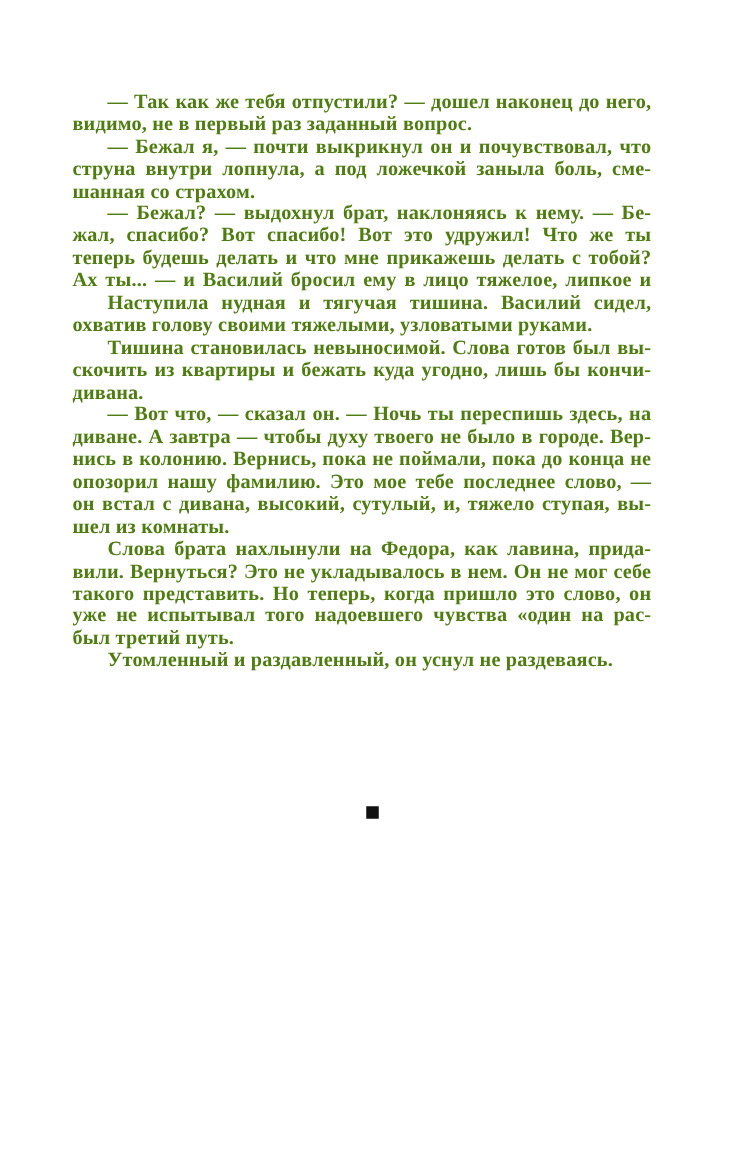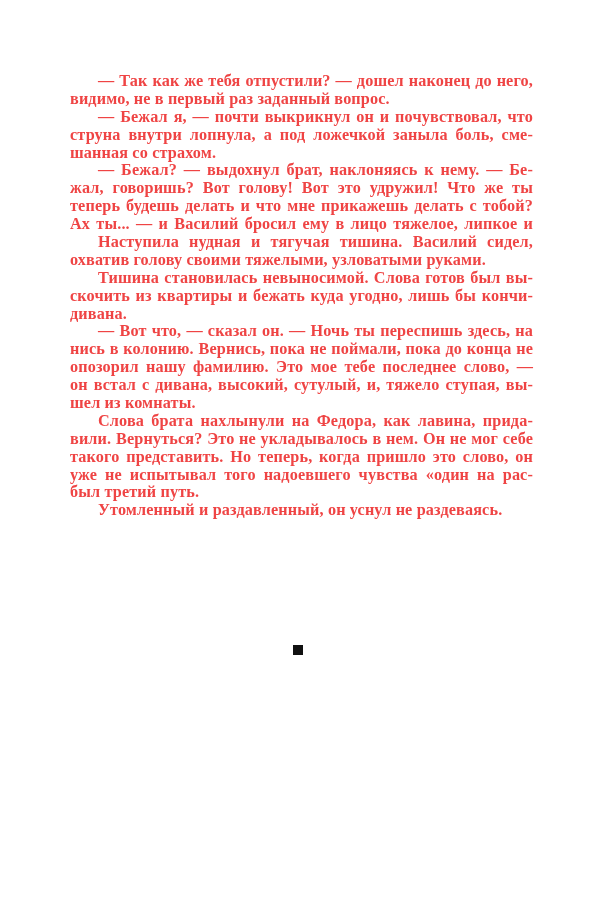--- a/index.html
+++ b/index.html
@@ -15,27 +15,27 @@
     }
     .page {
       position: absolute;
       left: 0; top: 0;
       width: 600px;
       height: 922px;
       background: #ffffff;
     }
     .text-block {
       position: absolute;
-      left: 70px;
+      left: 58px;
       top: 73px;
       width: 463px;
       font-family: "Liberation Serif", "DejaVu Serif", serif;
       font-size: 16.2px;
       line-height: 17.9px;
-      color: #ef4444;
+      color: #4d7c0f;
       font-weight: bold;
       letter-spacing: 0.15px;
     }
     .line {
       display: block;
       white-space: nowrap;
       text-align: justify;
       text-align-last: justify;
       height: 17.9px;
       overflow: visible;
@@ -62,32 +62,33 @@
   <div class="text-block">
 
     <span class="line indent">— Так как же тебя отпустили? — дошел наконец до него,</span>
     <span class="line last">видимо, не в первый раз заданный вопрос.</span>
 
     <span class="line indent">— Бежал я, — почти выкрикнул он и почувствовал, что</span>
     <span class="line">струна внутри лопнула, а под ложечкой заныла боль, сме-</span>
     <span class="line last">шанная со страхом.</span>
 
     <span class="line indent">— Бежал? — выдохнул брат, наклоняясь к нему. — Бе-</span>
-    <span class="line">жал, говоришь? Вот голову! Вот это удружил! Что же ты</span>
+    <span class="line">жал, спасибо? Вот спасибо! Вот это удружил! Что же ты</span>
     <span class="line">теперь будешь делать и что мне прикажешь делать с тобой?</span>
     <span class="line">Ах ты... — и Василий бросил ему в лицо тяжелое, липкое и</span>
 
     <span class="line indent">Наступила нудная и тягучая тишина. Василий сидел,</span>
     <span class="line last">охватив голову своими тяжелыми, узловатыми руками.</span>
 
     <span class="line indent">Тишина становилась невыносимой. Слова готов был вы-</span>
     <span class="line">скочить из квартиры и бежать куда угодно, лишь бы кончи-</span>
     <span class="line last">дивана.</span>
 
     <span class="line indent">— Вот что, — сказал он. — Ночь ты переспишь здесь, на</span>
+    <span class="line">диване. А завтра — чтобы духу твоего не было в городе. Вер-</span>
     <span class="line">нись в колонию. Вернись, пока не поймали, пока до конца не</span>
     <span class="line">опозорил нашу фамилию. Это мое тебе последнее слово, —</span>
     <span class="line">он встал с дивана, высокий, сутулый, и, тяжело ступая, вы-</span>
     <span class="line last">шел из комнаты.</span>
 
     <span class="line indent">Слова брата нахлынули на Федора, как лавина, прида-</span>
     <span class="line">вили. Вернуться? Это не укладывалось в нем. Он не мог себе</span>
     <span class="line">такого представить. Но теперь, когда пришло это слово, он</span>
     <span class="line">уже не испытывал того надоевшего чувства «один на рас-</span>
     <span class="line last">был третий путь.</span>

